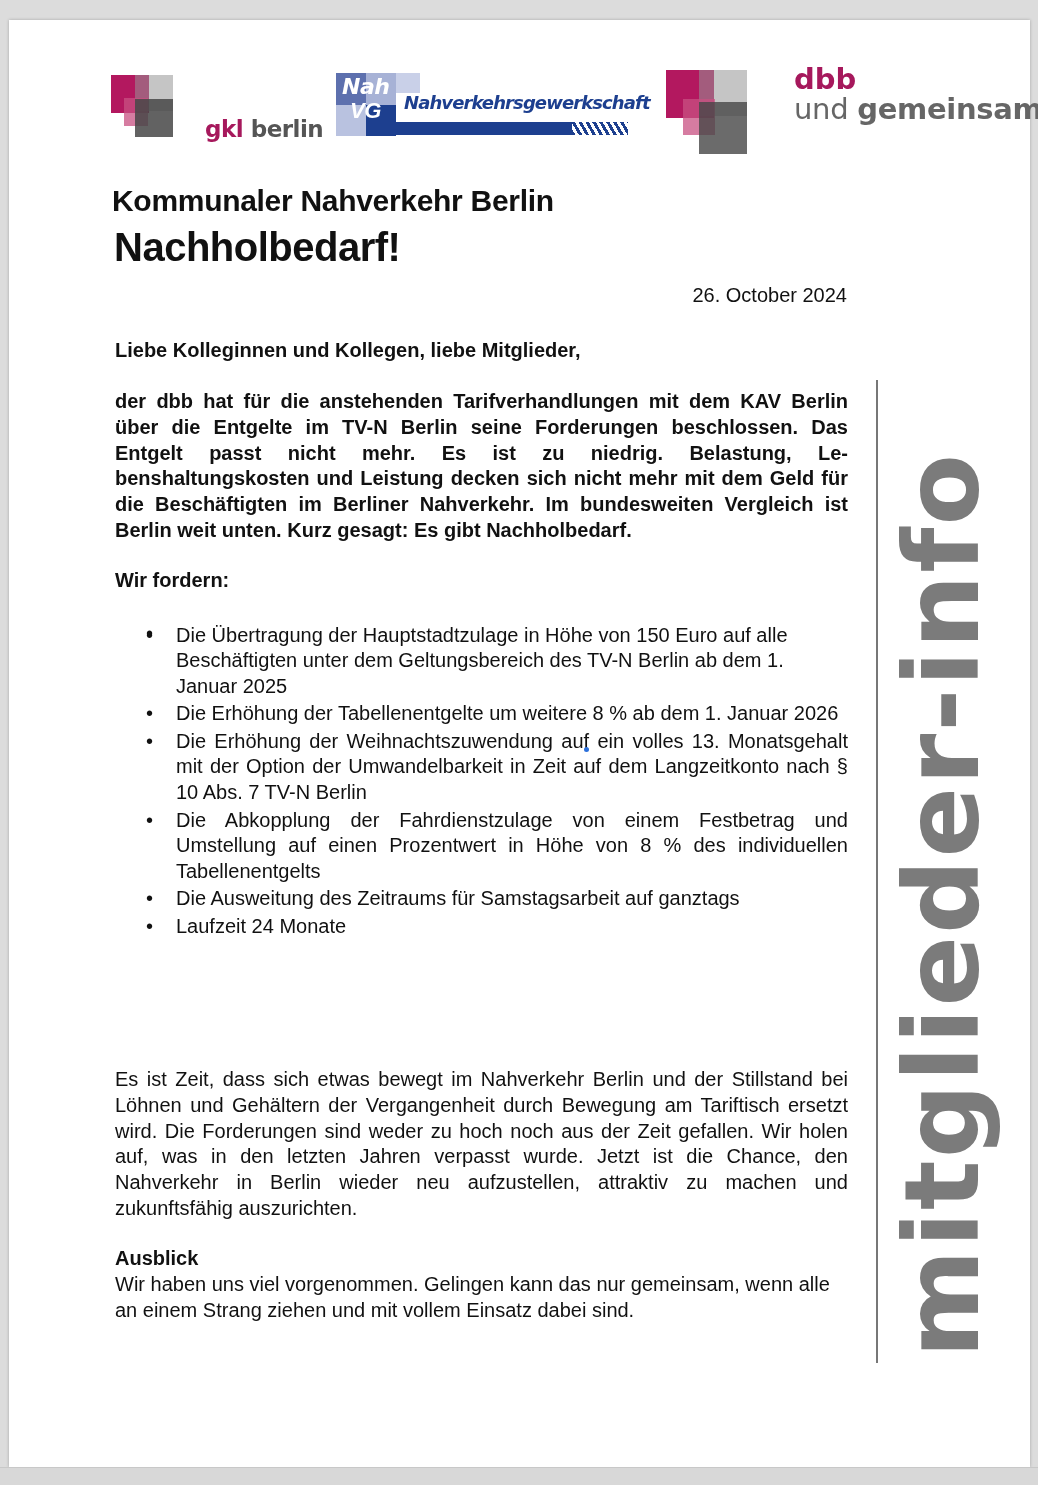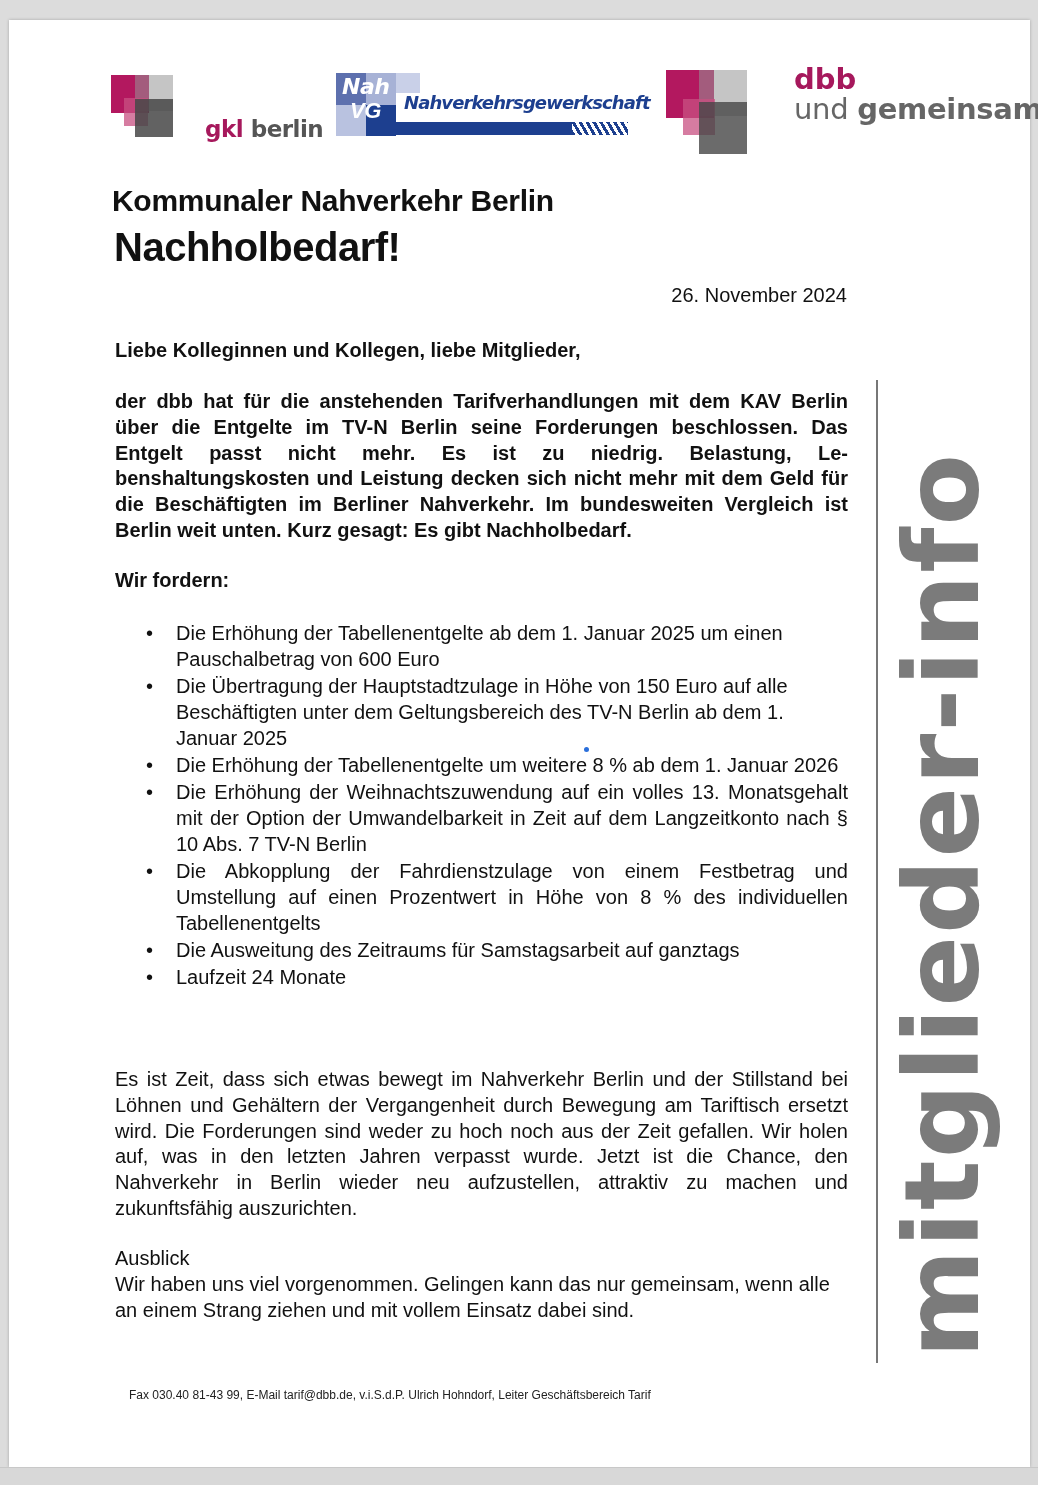--- a/index.html
+++ b/index.html
@@ -194,21 +194,21 @@
       margin-bottom: 1.5px;
     }
     .demands li.justify { text-align: justify; }
     .demands li .bullet {
       position: absolute;
       left: 31px;
       top: 0;
     }
 
     .closing { top: 1067px; text-align: justify; }
-    .outlook-heading { top: 1246px; font-weight: normal; }
+    .outlook-heading { top: 1246px; font-weight: bold; }
     .outlook { top: 1272px; }
 
     .sidebar-rule {
       position: absolute;
       left: 876px;
       top: 380px;
       width: 1.5px;
       height: 983px;
       background: #777;
     }
@@ -279,40 +279,39 @@
   <div class="sq" style="left:17px;top:29px;width:32px;height:36px;background:rgba(200,80,130,0.75);"></div>
   <div class="sq" style="left:33px;top:32px;width:48px;height:52px;background:rgba(70,70,70,0.8);"></div>
 </div>
 <div class="dbb-text">
   <span class="dbb">dbb</span>
   <span class="line3"><span>und </span><span class="bold">gemeinsam</span></span>
 </div>
 
 <div class="kicker">Kommunaler Nahverkehr Berlin</div>
 <div class="headline">Nachholbedarf!</div>
-<div class="date">26. November 2024</div>
+<div class="date">26. October 2024</div>
 
 <div class="body-col salutation">Liebe Kolleginnen und Kollegen, liebe Mitglieder,</div>
 <div class="body-col intro">der dbb hat für die anstehenden Tarifverhandlungen mit dem KAV Berlin über die Entgelte im TV-N Berlin seine Forderungen beschlos­sen. Das Entgelt passt nicht mehr. Es ist zu niedrig. Belastung, Le­benshaltungskosten und Leistung decken sich nicht mehr mit dem Geld für die Beschäftigten im Berliner Nahverkehr. Im bundesweiten Vergleich ist Berlin weit unten. Kurz gesagt: Es gibt Nachholbedarf.</div>
 <div class="body-col demands-heading">Wir fordern:</div>
 
 <ul class="demands">
-  <li><span class="bullet">•</span><span>Die Erhöhung der Tabellenentgelte ab dem 1. Januar 2025 um einen Pauschalbetrag von 600 Euro</span></li>
+  <li><span class="bullet">•</span></li>
   <li><span class="bullet">•</span><span>Die Übertragung der Hauptstadtzulage in Höhe von 150 Euro auf alle Beschäftigten unter dem Geltungsbereich des TV-N Berlin ab dem 1. Januar 2025</span></li>
   <li><span class="bullet">•</span><span>Die Erhöhung der Tabellenentgelte um weitere 8 % ab dem 1. Januar 2026</span></li>
   <li class="justify"><span class="bullet">•</span><span>Die Erhöhung der Weihnachtszuwendung auf ein volles 13. Monats­gehalt mit der Option der Umwandelbarkeit in Zeit auf dem Langzeit­konto nach § 10 Abs. 7 TV-N Berlin</span></li>
   <li class="justify"><span class="bullet">•</span><span>Die Abkopplung der Fahrdienstzulage von einem Festbetrag und Umstellung auf einen Prozentwert in Höhe von 8 % des individuellen Tabellenentgelts</span></li>
   <li><span class="bullet">•</span><span>Die Ausweitung des Zeitraums für Samstagsarbeit auf ganztags</span></li>
   <li><span class="bullet">•</span><span>Laufzeit 24 Monate</span></li>
 </ul>
 
 <div class="body-col closing">Es ist Zeit, dass sich etwas bewegt im Nahverkehr Berlin und der Stillstand bei Löhnen und Gehältern der Vergangenheit durch Bewegung am Tarif­tisch ersetzt wird. Die Forderungen sind weder zu hoch noch aus der Zeit gefallen. Wir holen auf, was in den letzten Jahren verpasst wurde. Jetzt ist die Chance, den Nahverkehr in Berlin wieder neu aufzustellen, attraktiv zu machen und zukunftsfähig auszurichten.</div>
 <div class="body-col outlook-heading">Ausblick</div>
 <div class="body-col outlook">Wir haben uns viel vorgenommen. Gelingen kann das nur gemeinsam, wenn alle an einem Strang ziehen und mit vollem Einsatz dabei sind.</div>
 
 <div class="sidebar-rule"></div>
 <div class="sidebar-label">mitglieder-info</div>
 
 <div class="footer">
-  <div>Fax 030.40 81-43 99, E-Mail tarif@dbb.de, v.i.S.d.P. Ulrich Hohndorf, Leiter Geschäftsbereich Tarif</div>
 </div>
 
 <div class="cursor-dot"></div>
 
 </body></html>

